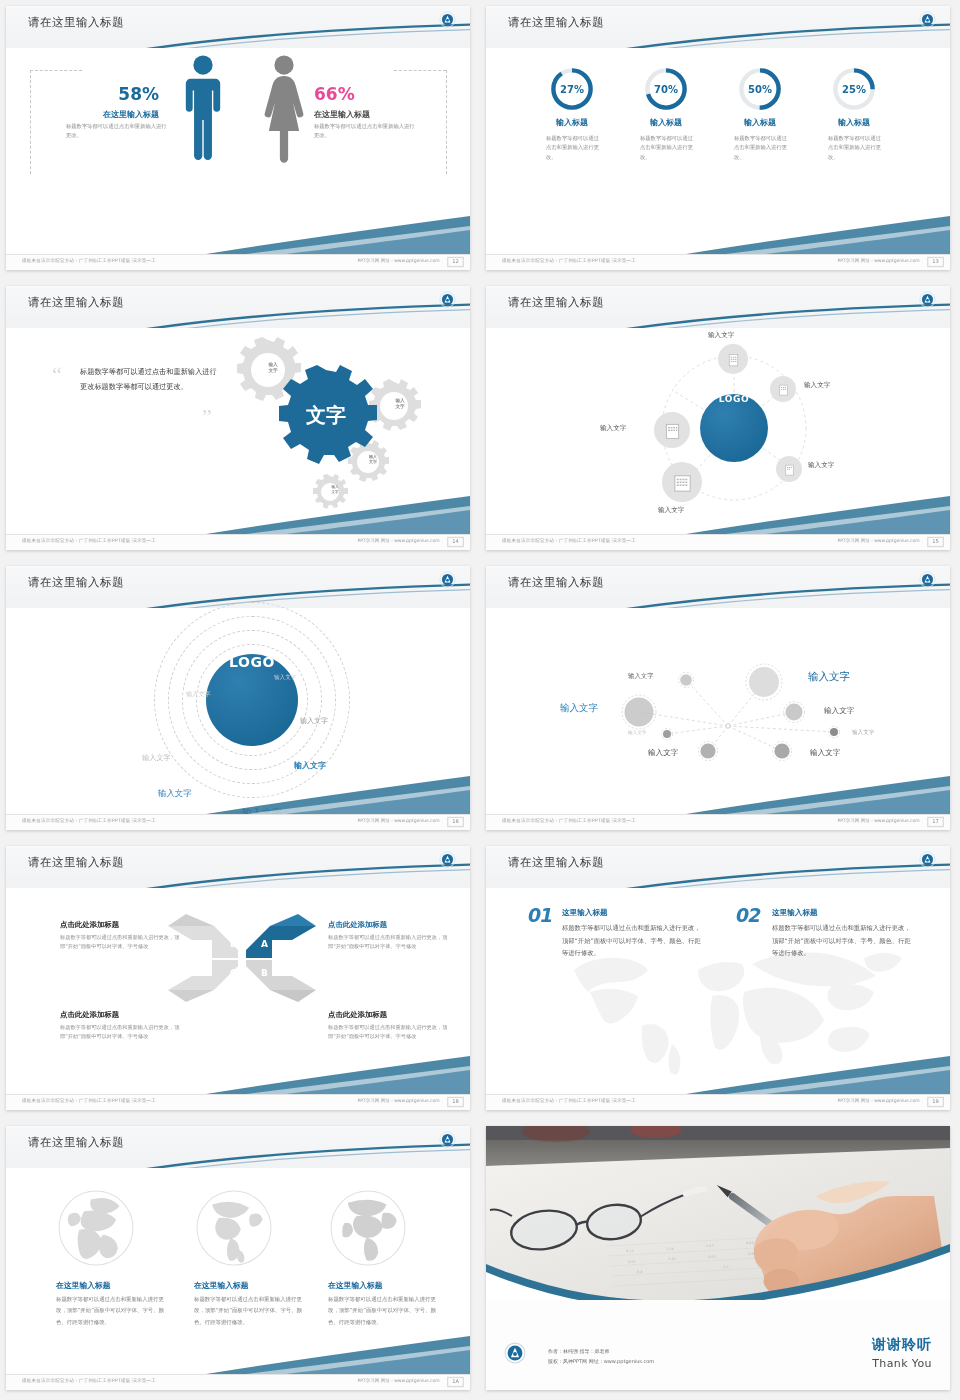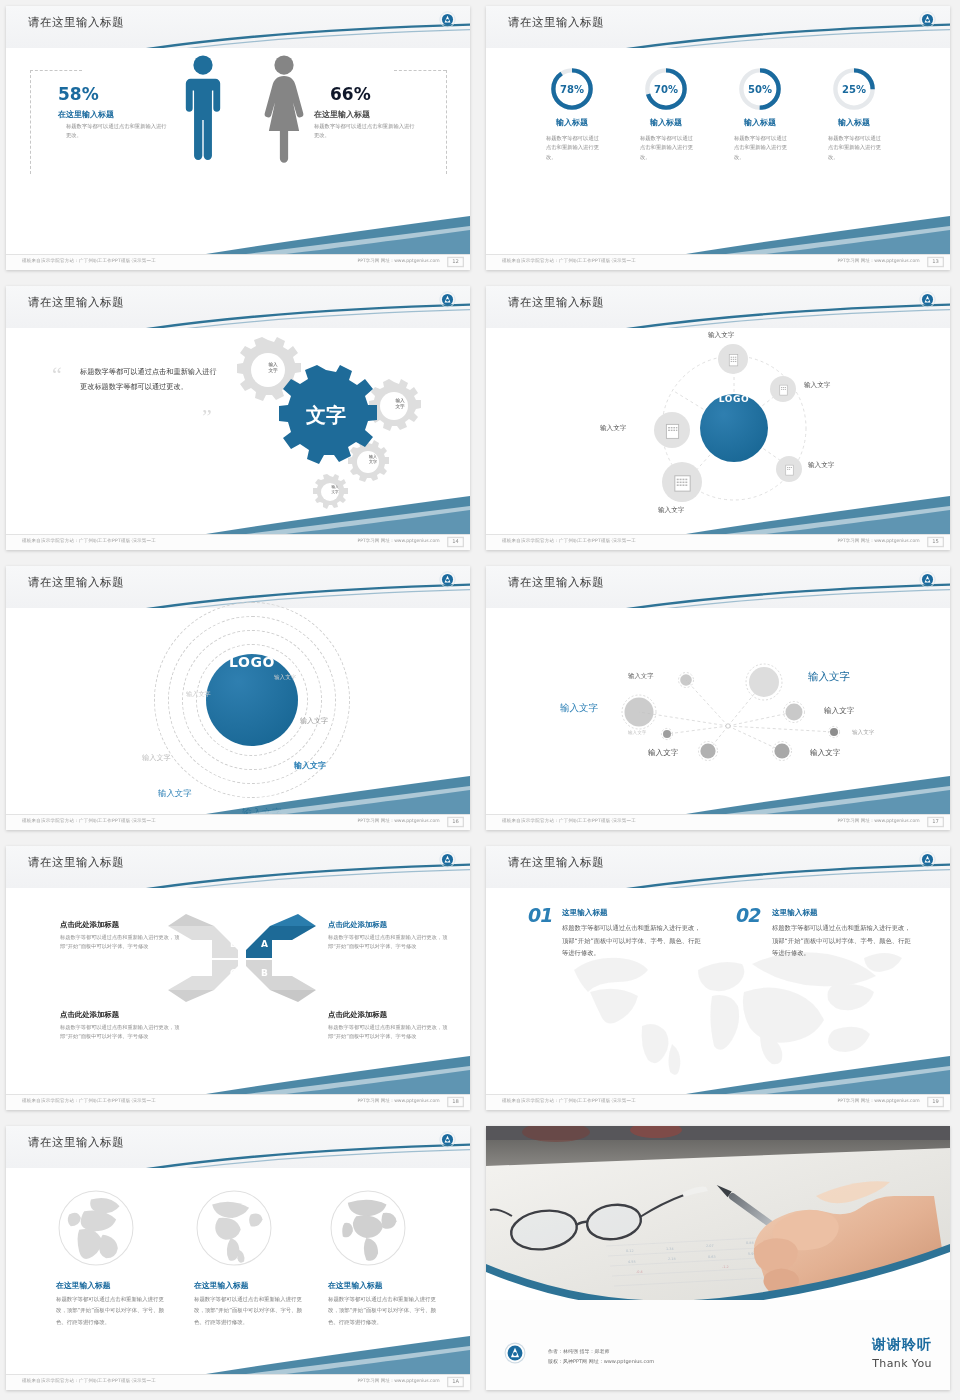--- a/index.html
+++ b/index.html
@@ -25,21 +25,21 @@
   .ftr-l { position:absolute; left:16px; top:4px; font-size:3.6px; color:#9a9a9a;
     letter-spacing:.2px; white-space:nowrap; transform:scale(1.25); transform-origin:left center; }
   .ftr-r { position:absolute; right:30px; top:4px; font-size:3.6px; color:#9a9a9a;
     white-space:nowrap; transform:scale(1.25); transform-origin:right center; }
   .pg { position:absolute; right:6px; top:3px; font-size:4px; color:#8c8c8c;
     border:1px solid #dcdcdc; padding:1px 3px; line-height:1;
     transform:scale(1.3); transform-origin:right center; }
   
   .body { position:absolute; left:0; top:42px; width:100%; height:206px; }
   .blue { color:#1a6a9e; }
-  .grey { color:#0f172a;margin-left:16px; }
+  .grey { color:#ec4899; }
   .pct { font-size:17px; font-weight:bold; }
   .sub { font-size:8px; font-weight:bold; }
   .desc { font-size:5.3px; color:#8e8e8e; line-height:1.75; }
   .dash-l { position:absolute; border-left:1px dashed #c7c7c7; }
   .dash-t { position:absolute; border-top:1px dashed #c7c7c7; }
   
   .donut-wrap { position:absolute; text-align:center; width:100px; }
   .donut { width:46px; height:46px; margin:0 auto; position:relative; }
   .donut .v { position:absolute; inset:0; display:flex; align-items:center;
     justify-content:center; font-size:10px; font-weight:bold; color:#1a6a9e; }
@@ -104,21 +104,21 @@
       <svg style="position:absolute; left:176px; top:6px; width:42px; height:110px;" viewBox="0 0 60 160">
         <circle cx="30" cy="16" r="14" fill="#1f6e9b"></circle>
         <path d="M12 36 h36 a7 7 0 0 1 7 7 v36 a5 5 0 0 1 -10 0 v-26 h-2 v95 a6 6 0 0 1 -12 0 v-52 h-2 v52 a6 6 0 0 1 -12 0 v-95 h-2 v26 a5 5 0 0 1 -10 0 v-36 a7 7 0 0 1 7 -7 z" fill="#1f6e9b"></path>
       </svg>
 
       <svg style="position:absolute; left:256px; top:6px; width:44px; height:110px;" viewBox="0 0 64 160">
         <circle cx="32" cy="16" r="14" fill="#858585"></circle>
         <path d="M32 32 c-10 0 -15 6 -17 14 l-11 40 a5 5 0 0 0 9 4 l6 -20 l-9 42 h16 v40 a6 6 0 0 0 12 0 v-40 h16 l-9 -42 l6 20 a5 5 0 0 0 9 -4 l-11 -40 c-2 -8 -7 -14 -17 -14 z" fill="#858585"></path>
       </svg>
 
-      <div style="position:absolute; left:52px; top:36px; width:125px; text-align:left;">
+      <div style="position:absolute; left:28px; top:36px; width:125px; text-align:right;">
         <div class="pct blue">58%</div>
         <div class="sub blue" style="margin-top:5px;">在这里输入标题</div>
       </div>
       <div class="desc" style="position:absolute; left:60px; top:74px; width:105px; text-align:left;">标题数字等都可以通过点击和重新输入进行更改。</div>
 
       <div style="position:absolute; left:308px; top:36px; width:120px; text-align:left;">
         <div class="pct grey">66%</div>
         <div class="sub" style="margin-top:5px;color:#4a4a4a;">在这里输入标题</div>
       </div>
       <div class="desc" style="position:absolute; left:308px; top:74px; width:105px;">标题数字等都可以通过点击和重新输入进行更改。</div>
@@ -154,21 +154,21 @@
       </svg>
     </div>
     <div class="body">
 
       <div class="donut-wrap" style="left:36px; top:18px;">
         <div class="donut">
           <svg viewBox="0 0 42 42" style="width:100%;height:100%;transform:rotate(-90deg)">
             <circle cx="21" cy="21" r="17" fill="none" stroke="#e6e9ec" stroke-width="4"></circle>
             <circle cx="21" cy="21" r="17" fill="none" stroke="#1a6a9e" stroke-width="4" stroke-dasharray="96.1 106.8" stroke-linecap="butt"></circle>
           </svg>
-          <div class="v">78%</div>
+          <div class="v">27%</div>
         </div>
         <div class="sub blue" style="margin-top:5px;">输入标题</div>
         <div class="desc" style="width:60px;margin:6px auto 0;text-align:left;padding-left:4px;">标题数字等都可以通过点击和重新输入进行更改。</div>
       </div>
 
       <div class="donut-wrap" style="left:130px; top:18px;">
         <div class="donut">
           <svg viewBox="0 0 42 42" style="width:100%;height:100%;transform:rotate(-90deg)">
             <circle cx="21" cy="21" r="17" fill="none" stroke="#e6e9ec" stroke-width="4"></circle>
             <circle cx="21" cy="21" r="17" fill="none" stroke="#1a6a9e" stroke-width="4" stroke-dasharray="74.8 128.1" stroke-linecap="butt"></circle>

